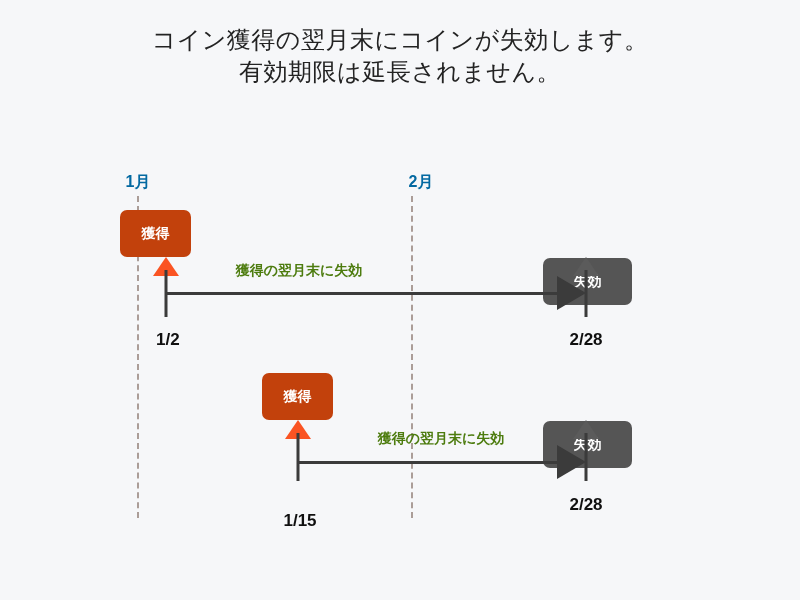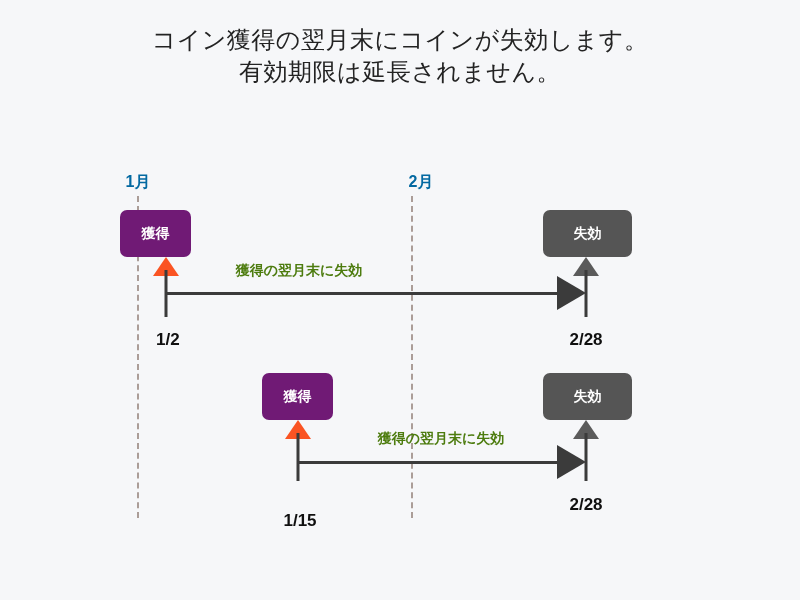--- a/index.html
+++ b/index.html
@@ -56,22 +56,22 @@
     height: 47px;
     border-radius: 7px;
     display: flex;
     align-items: center;
     justify-content: center;
     color: #ffffff;
     font-size: 14px;
     font-weight: bold;
     box-sizing: border-box;
   }
-  .badge-earn { background: #701a75; }
-  .badge-expire { background: #555555; }
+  .badge-earn { background: #c2410c; }
+  .badge-expire { background: #555555; margin-top: 48px; }
 
   
   .tri-up {
     position: absolute;
     width: 0;
     height: 0;
     border-left: 13px solid transparent;
     border-right: 13px solid transparent;
     transform: translateX(-50%);
   }

